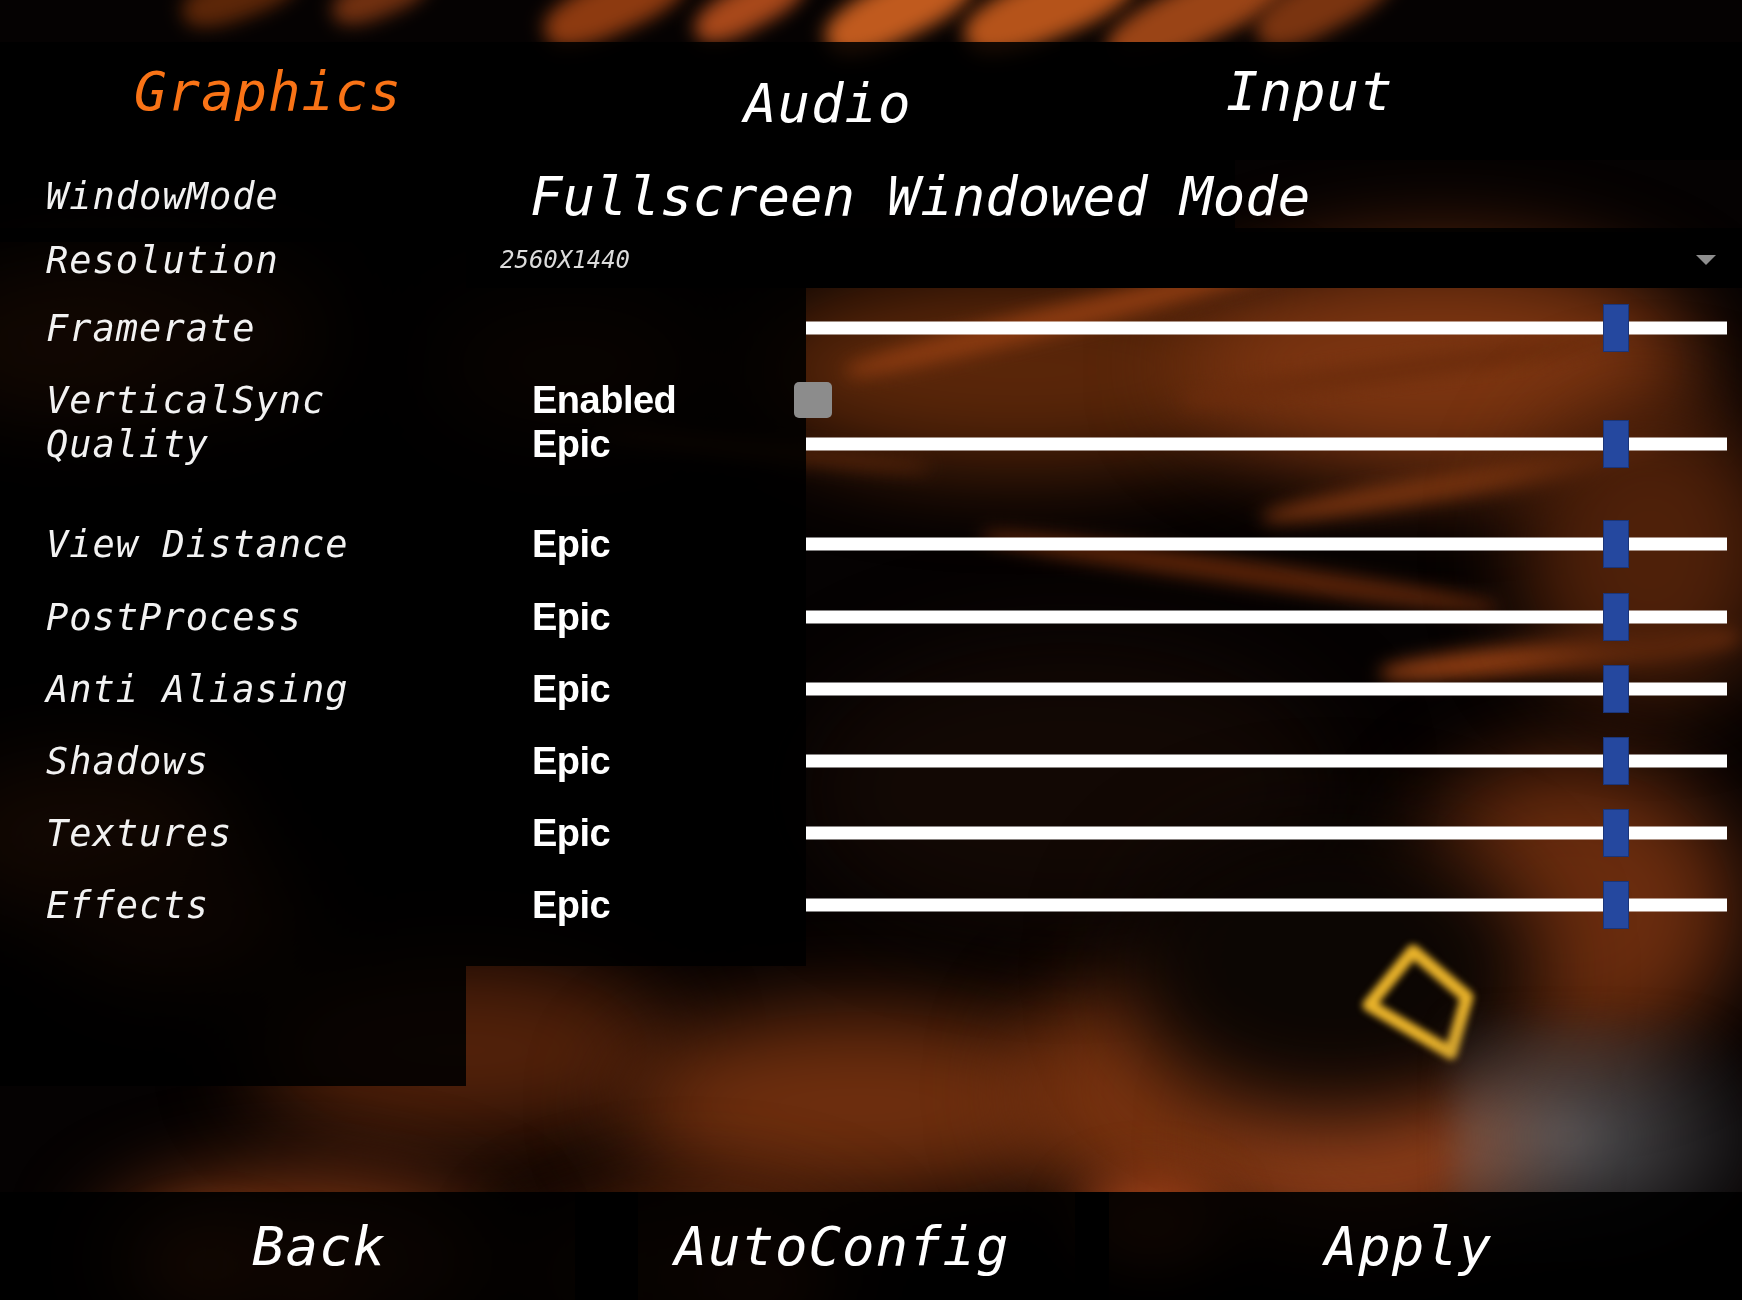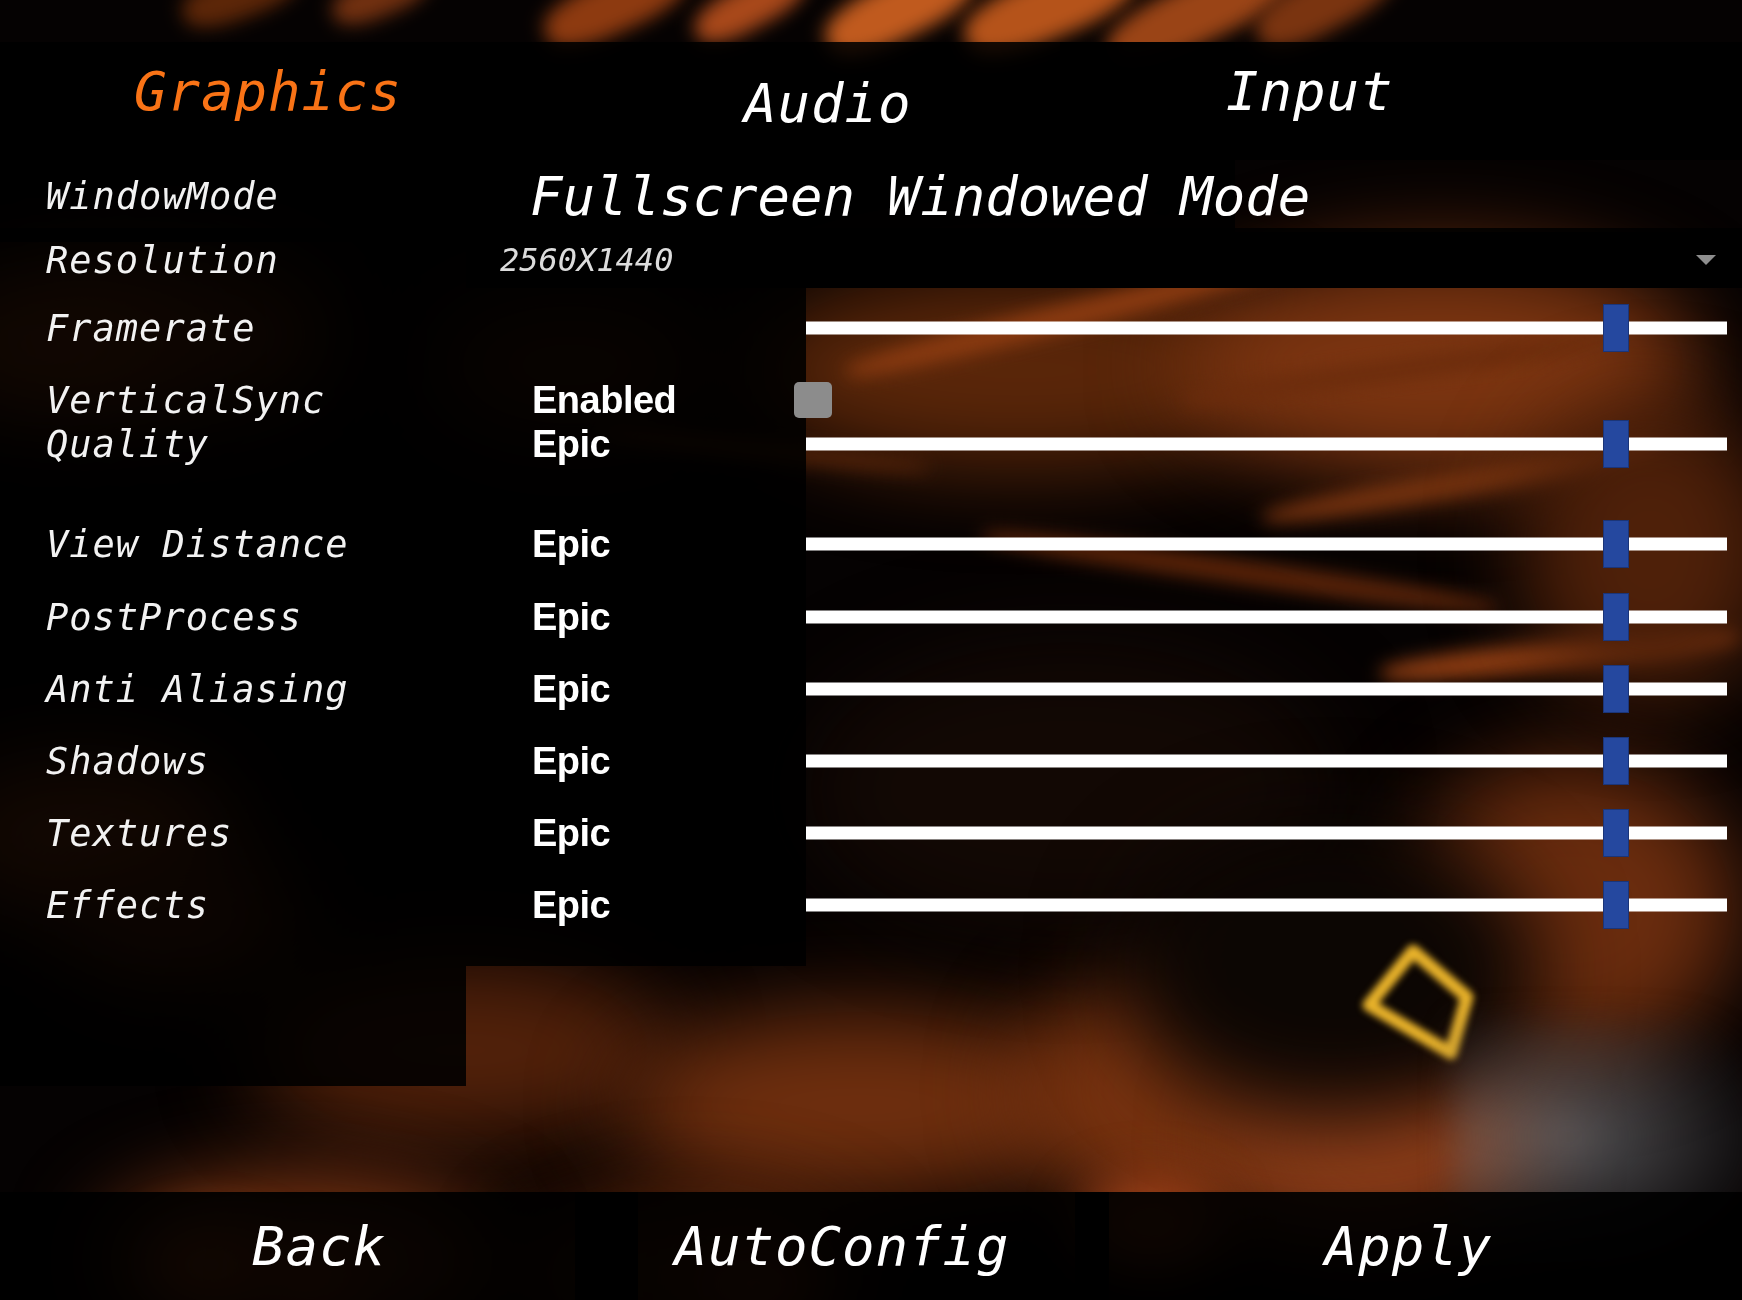--- a/index.html
+++ b/index.html
@@ -180,21 +180,21 @@
     background: #000000;
     cursor: pointer;
   }
   .dropdown .dd-text {
     position: absolute;
     left: 34px;
     top: 50%;
     transform: translateY(-50%);
     font-family: "DejaVu Sans Mono", "Liberation Mono", monospace;
     font-style: italic;
-    font-size: 32px;
+    font-size: 24px;
     color: #dcdcdc;
     letter-spacing: 0px;
     white-space: nowrap;
   }
   .dropdown .dd-arrow {
     position: absolute;
     right: 26px;
     top: 50%;
     transform: translateY(-50%);
     width: 0;

